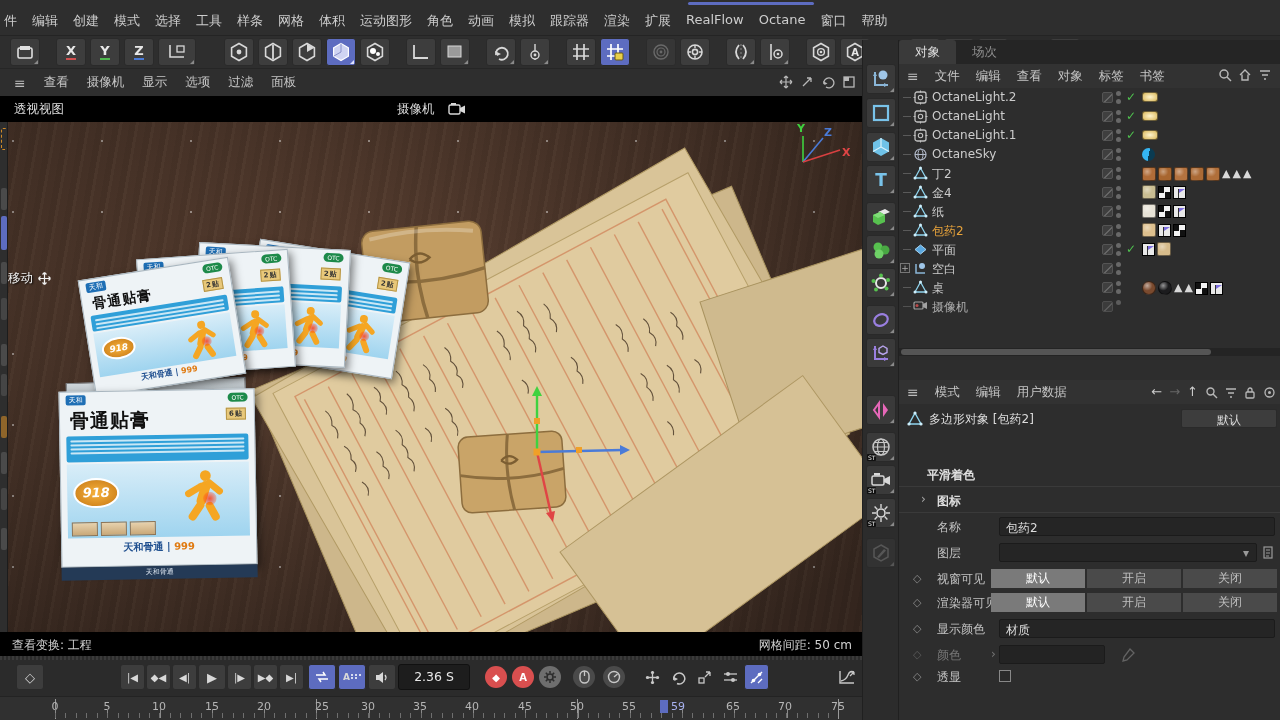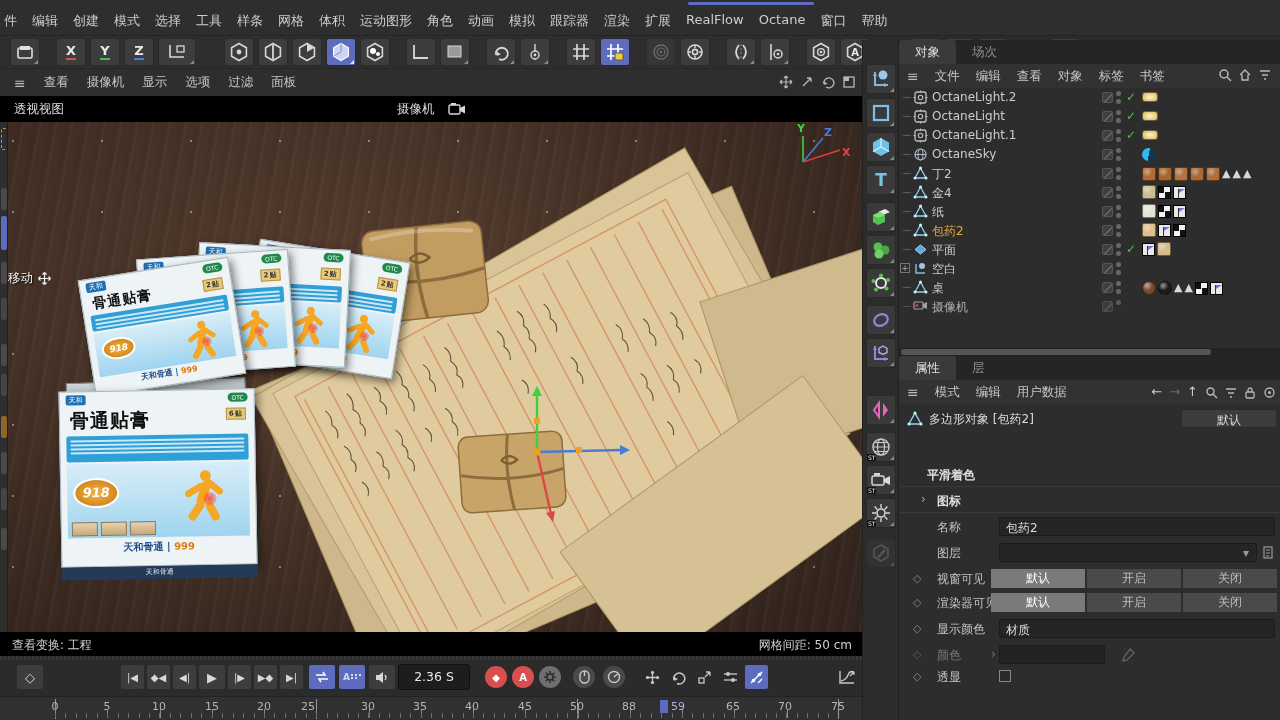--- a/index.html
+++ b/index.html
@@ -1055,24 +1055,20 @@
           <i></i>
         </span>
     </div>
   </div>
   <div id="omscroll">
       <i></i>
     </div>
 </div>
 
 <div class="abs" id="attrpanel">
-  <div class="ptabs">
-    <span class="ptab on">属性</span>
-    <span class="ptab">层</span>
-  </div>
   <div class="pmenu">
     <span class="ham">≡</span>
     <span>模式</span>
     <span>编辑</span>
     <span>用户数据</span>
     <span class="pmicons" style="right:4px;gap:7px;font-size:13px">
       <span style="color:#ccc">←</span>
       <span style="color:#666">→</span>
       <span style="color:#ccc">↑</span>
       <span class="ic" style="margin-top:2px">
@@ -1280,27 +1276,27 @@
   <div id="ruler">
     <i class="tall" style="left:55px"></i>
       <i class="tall" style="left:316px"></i>
       <i class="tall" style="left:577px"></i>
       <i class="tall" style="left:838px"></i>
     <span class="num" style="left:55px">0</span>
     <span class="num" style="left:107px">5</span>
     <span class="num" style="left:159px">10</span>
     <span class="num" style="left:212px">15</span>
     <span class="num" style="left:264px">20</span>
-    <span class="num" style="left:308px">25</span>
+    <span class="num" style="left:322px">25</span>
     <span class="num" style="left:368px">30</span>
     <span class="num" style="left:420px">35</span>
     <span class="num" style="left:472px">40</span>
     <span class="num" style="left:525px">45</span>
     <span class="num" style="left:577px">50</span>
-    <span class="num" style="left:629px">88</span>
+    <span class="num" style="left:629px">55</span>
     <span class="mark"></span>
     <span class="num cur" style="left:678px">59</span>
     <span class="num" style="left:733px">65</span>
     <span class="num" style="left:785px">70</span>
     <span class="num" style="left:838px">75</span>
     <i class="major"></i>
       <i class="minor"></i>
   </div>
 </div>
 

